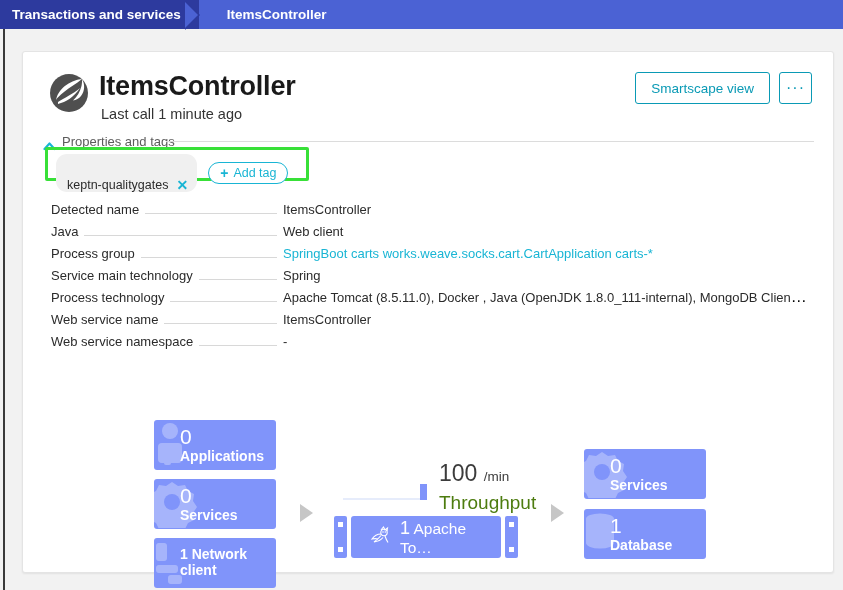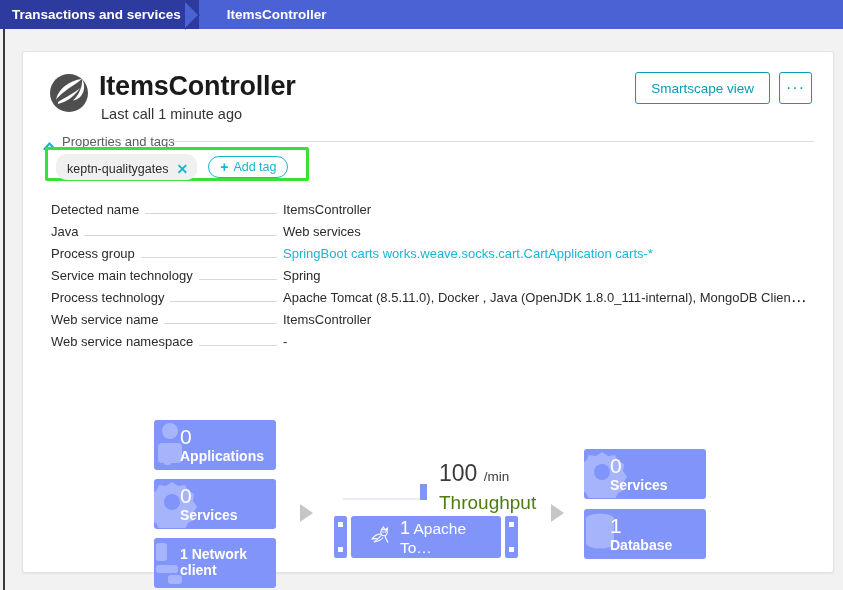--- a/index.html
+++ b/index.html
@@ -128,23 +128,23 @@
     border-radius: 2px;
     background: transparent;
   }
   .tag-row {
     position: absolute; left: 33px; top: 102px;
     display: flex; align-items: center; gap: 11px;
   }
   .tag-chip {
     background: #f0f0f0;
     border-radius: 11px;
-    height: 26px;
+    height: 38px;
     padding: 3px 9px 0 11px;
-    display: flex; align-items: center; gap: 8px;
+    display: flex; align-items: flex-end; gap: 8px;
     font-size: 12.5px; color: #2b2b2b;
     cursor: pointer;
   }
   .tag-x {
     color: #19b5d4; font-size: 14px; font-weight: bold;
     line-height: 1; cursor: pointer;
   }
   .add-tag {
     border: 1px solid #19b5d4;
     color: #19b5d4;
@@ -330,21 +330,21 @@
           <span class="prop-label">Detected name</span>
           <span class="prop-filler"></span>
         </div>
         <div class="prop-value-wrap"><span class="prop-value">ItemsController</span></div>
       </div>
       <div class="prop-row">
         <div class="prop-label-cell">
           <span class="prop-label">Java</span>
           <span class="prop-filler"></span>
         </div>
-        <div class="prop-value-wrap"><span class="prop-value">Web services</span></div>
+        <div class="prop-value-wrap"><span class="prop-value">Web client</span></div>
       </div>
       <div class="prop-row">
         <div class="prop-label-cell">
           <span class="prop-label">Process group</span>
           <span class="prop-filler"></span>
         </div>
         <div class="prop-value-wrap"><span class="prop-value link">SpringBoot carts works.weave.socks.cart.CartApplication carts-*</span></div>
       </div>
       <div class="prop-row">
         <div class="prop-label-cell">

